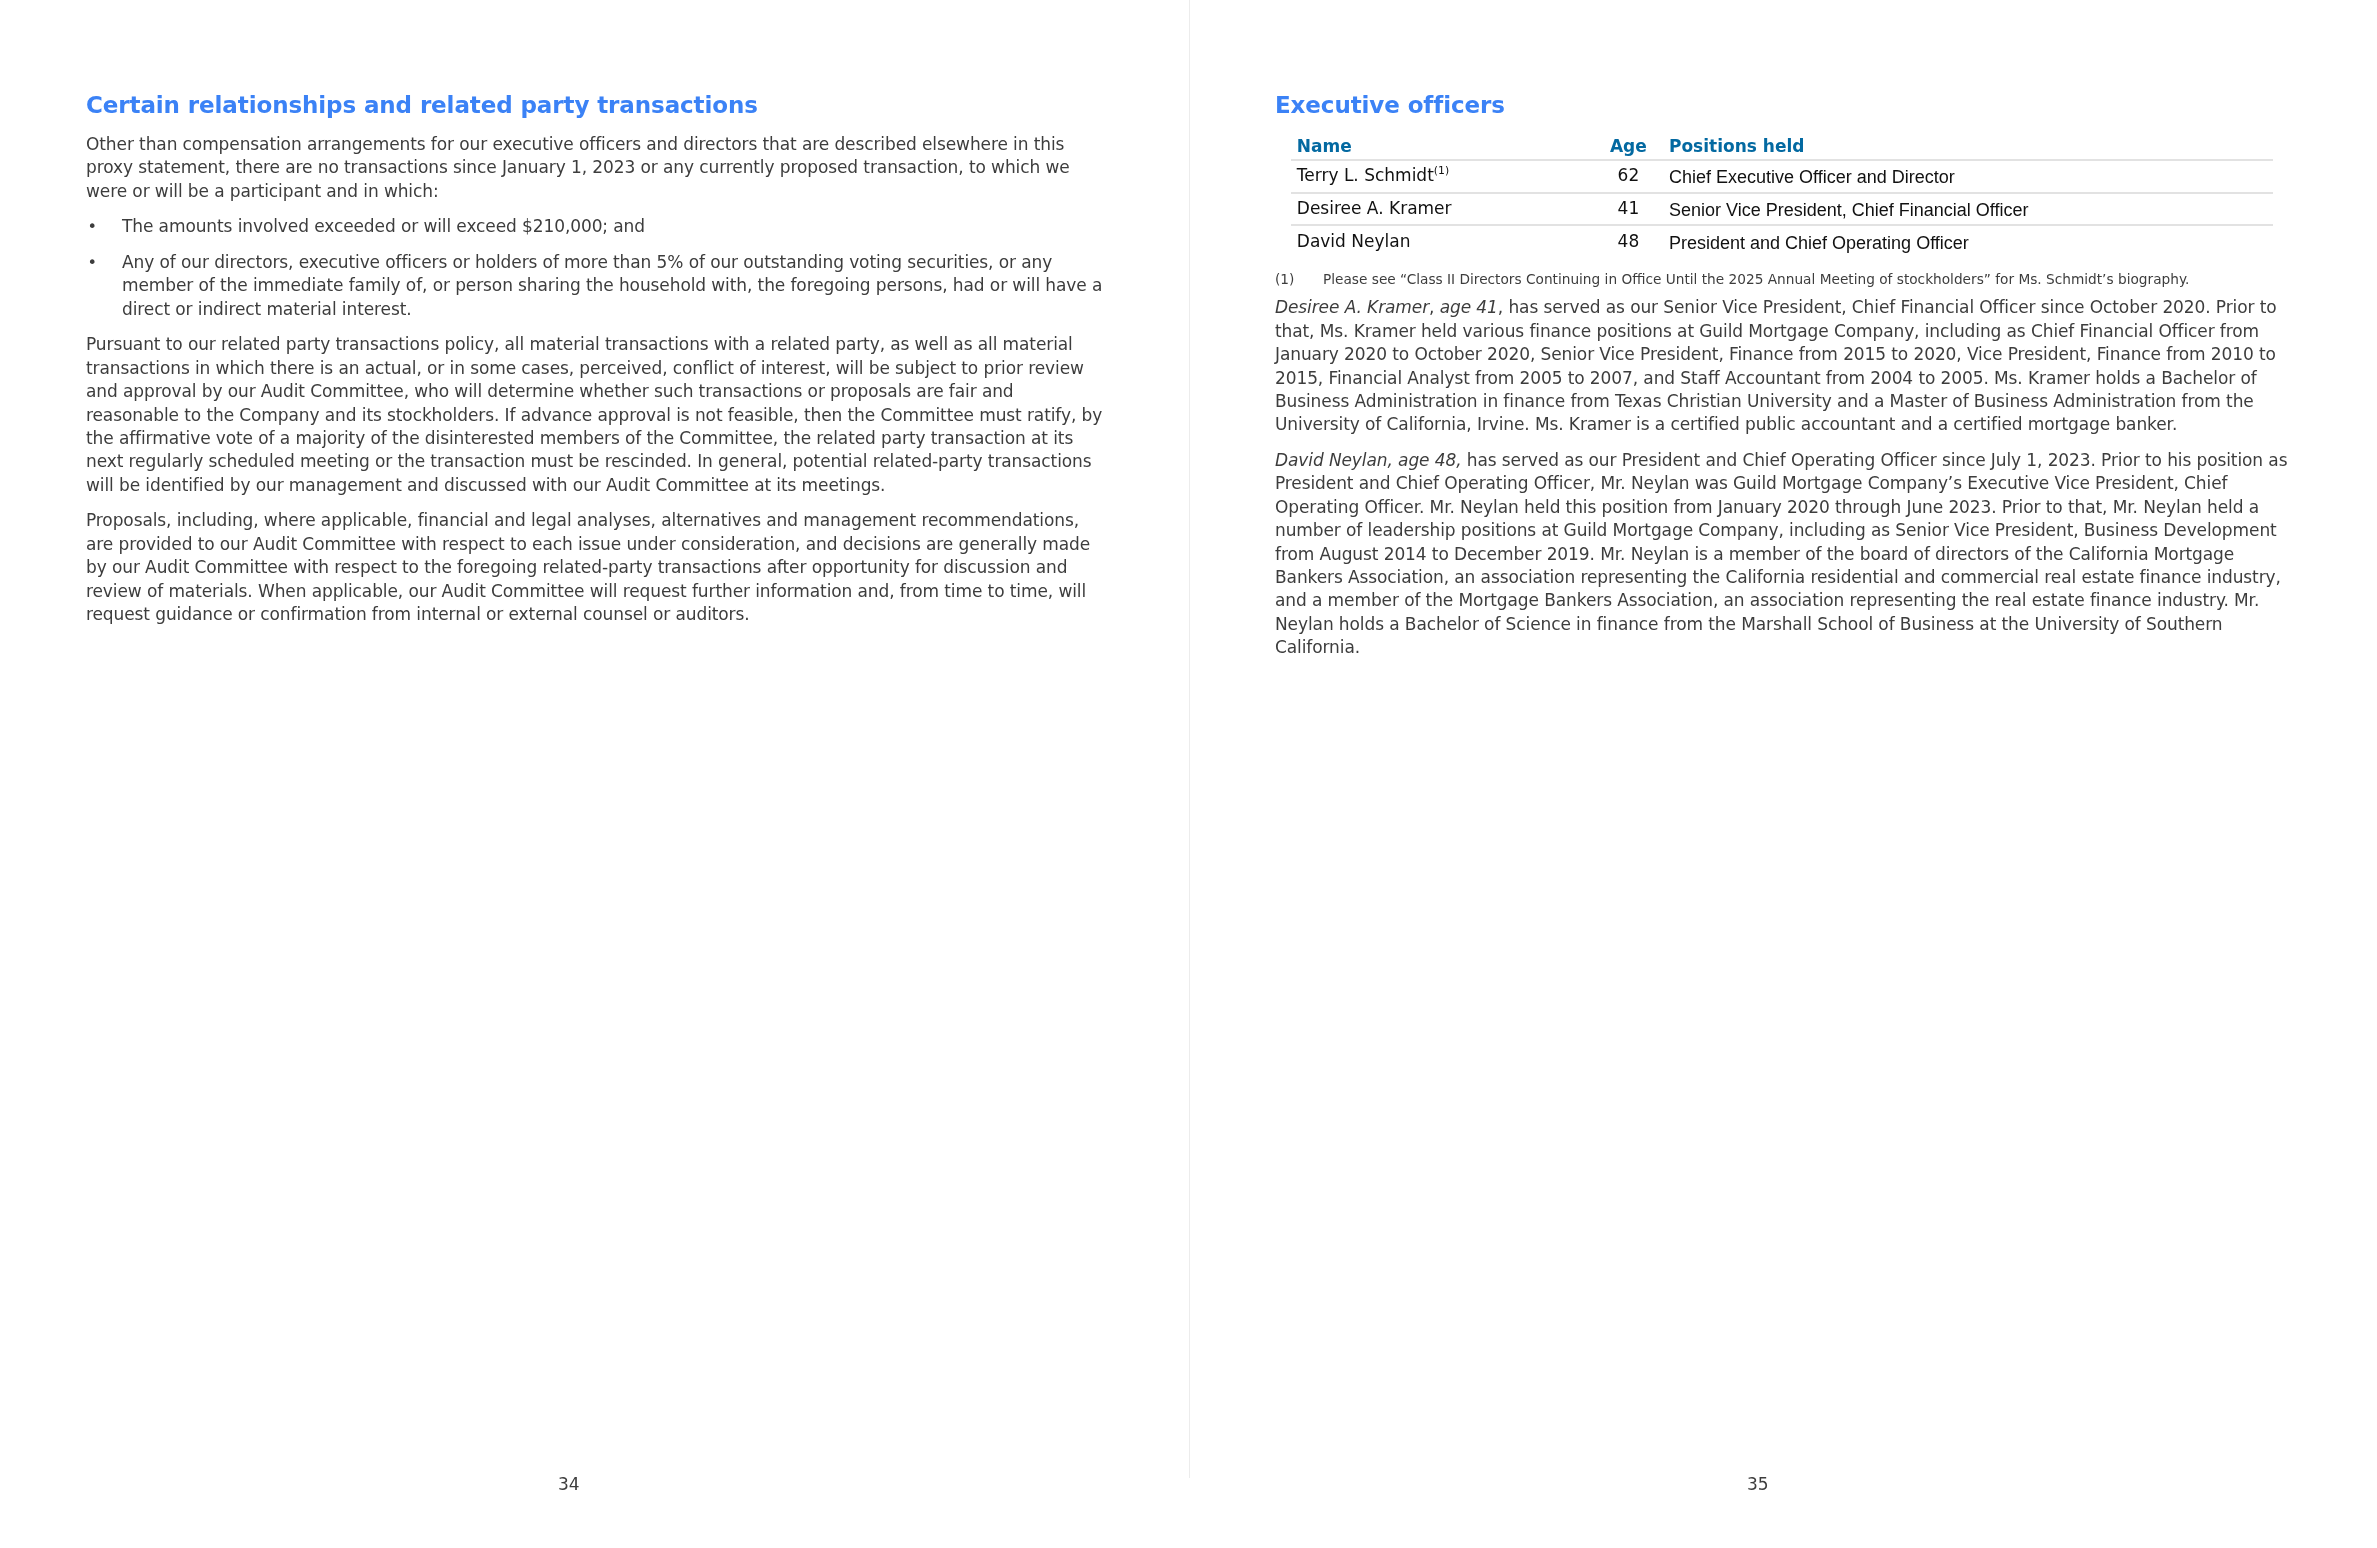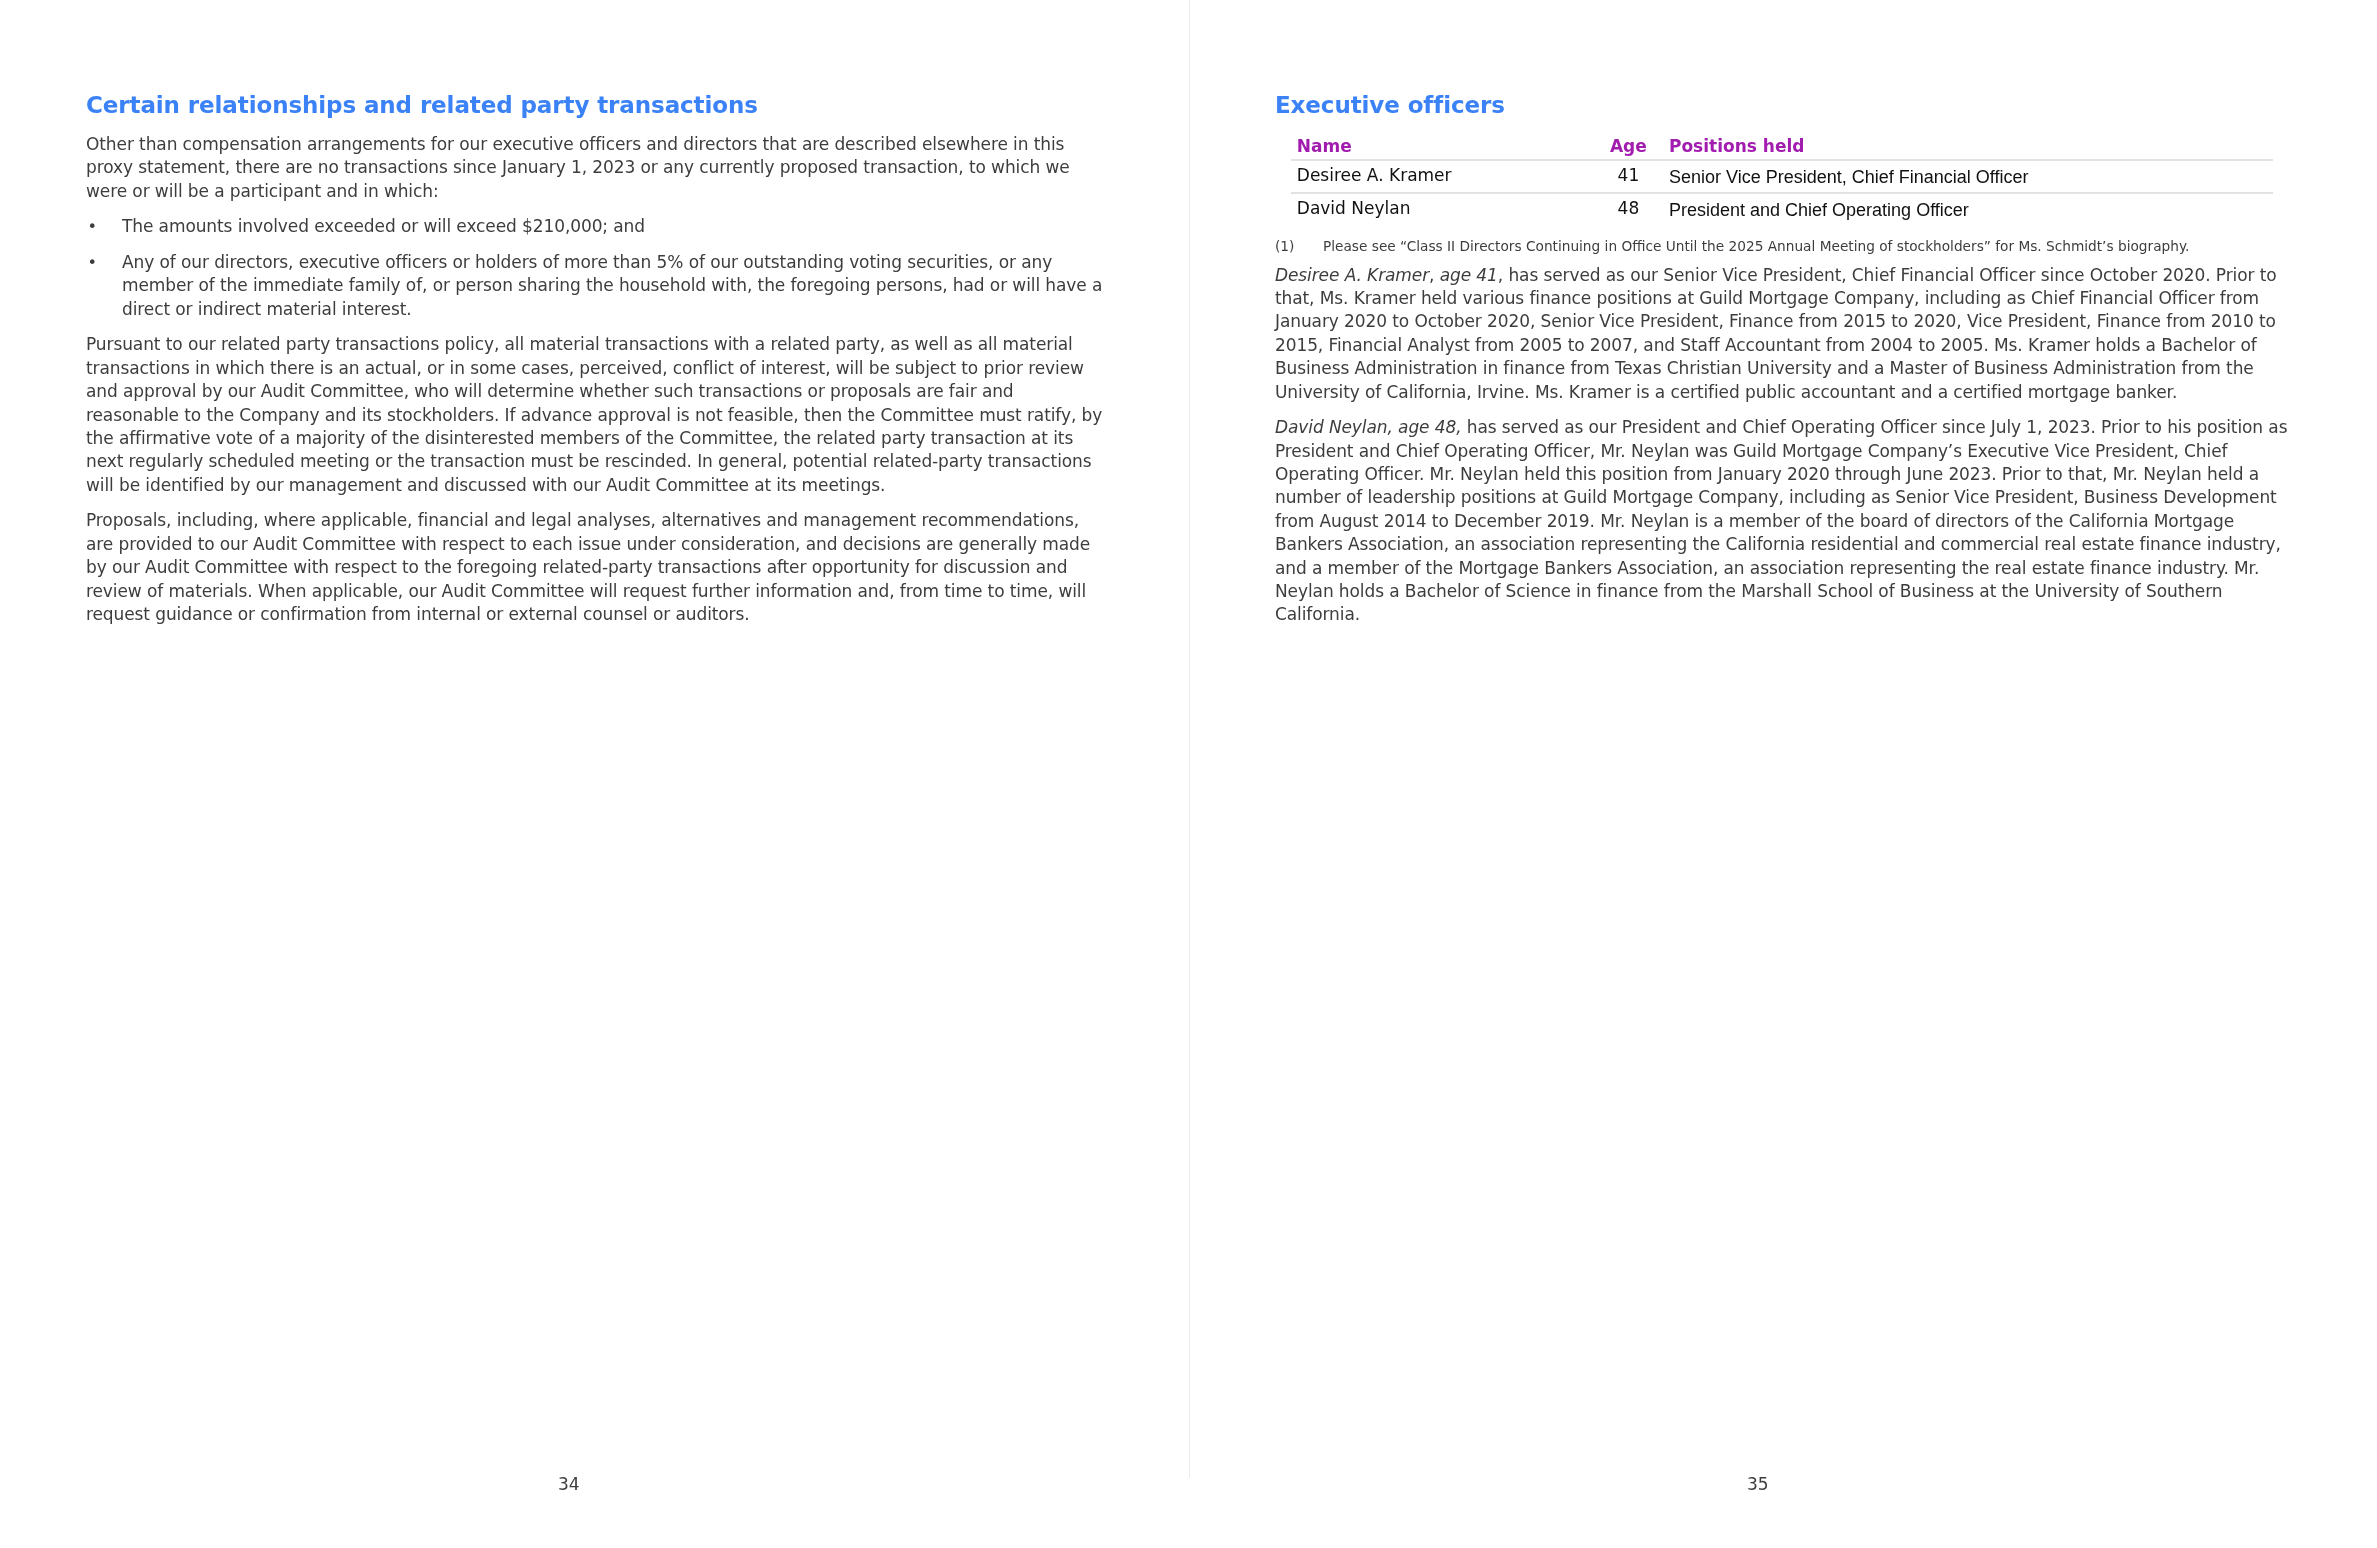--- a/index.html
+++ b/index.html
@@ -39,21 +39,21 @@
   }
   ul.bullets li .bullet {
     position: absolute; left: 1.4px; top: 0; font-size: 16px; color: #3d3d3d;
   }
 
   
   .officers-table {
     width: 982px; margin: 0 0 13px 16px; border-collapse: collapse;
   }
   .officers-table th {
-    text-align: left; font-weight: bold; color: #a21caf; font-size: 17px;
+    text-align: left; font-weight: bold; color: #0369a1; font-size: 17px;
     line-height: 20px; padding: 2.9px 5.8px 2.9px 5.8px; border-bottom: 2.2px solid #e2e2e2;
   }
   .officers-table td {
     font-size: 17px; line-height: 20px; color: #111111; padding: 4.3px 5.8px 4.3px 5.8px;
     border-bottom: 2.2px solid #e2e2e2; vertical-align: top;
   }
   .officers-table tr:last-child td { border-bottom: none; }
   .officers-table .col-name { width: 291px; }
   .officers-table .col-age { width: 58px; text-align: center; }
   .officers-table td.col-age { text-align: center; }
@@ -105,20 +105,25 @@
     <table class="officers-table">
       <thead>
         <tr>
           <th class="col-name">Name</th>
           <th class="col-age">Age</th>
           <th class="col-pos">Positions held</th>
         </tr>
       </thead>
       <tbody>
         <tr>
+          <td class="col-name"><span>Terry L. Schmidt</span><sup class="fn">(1)</sup></td>
+          <td class="col-age">62</td>
+          <td class="col-pos">Chief Executive Officer and Director</td>
+        </tr>
+        <tr>
           <td class="col-name"><span>Desiree A. Kramer</span></td>
           <td class="col-age">41</td>
           <td class="col-pos">Senior Vice President, Chief Financial Officer</td>
         </tr>
         <tr>
           <td class="col-name"><span>David Neylan</span></td>
           <td class="col-age">48</td>
           <td class="col-pos">President and Chief Operating Officer</td>
         </tr>
       </tbody>

